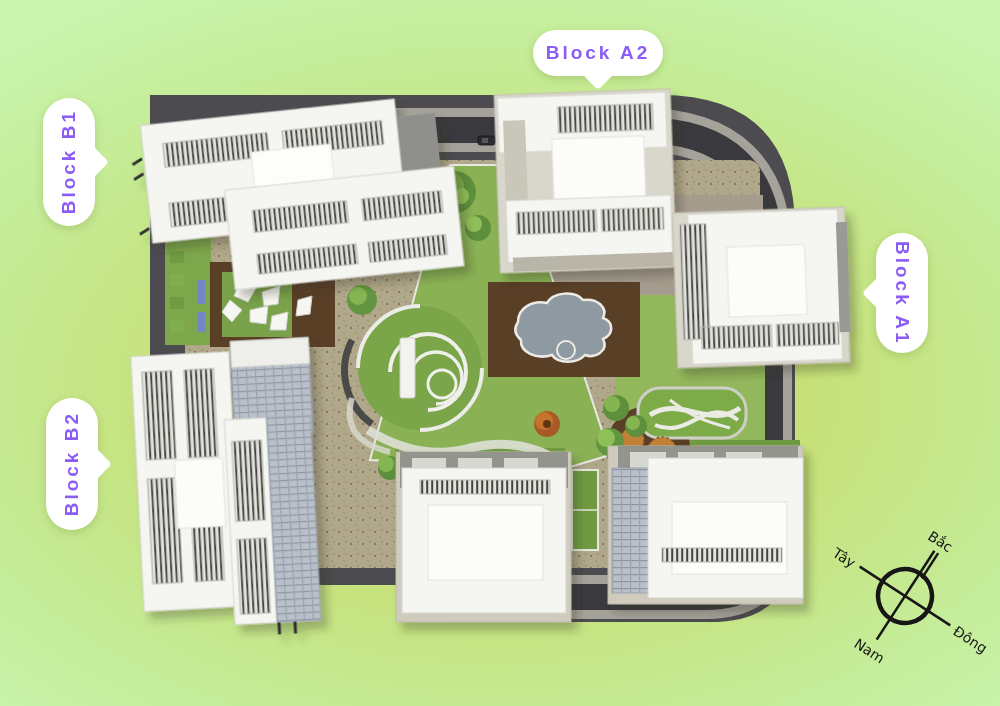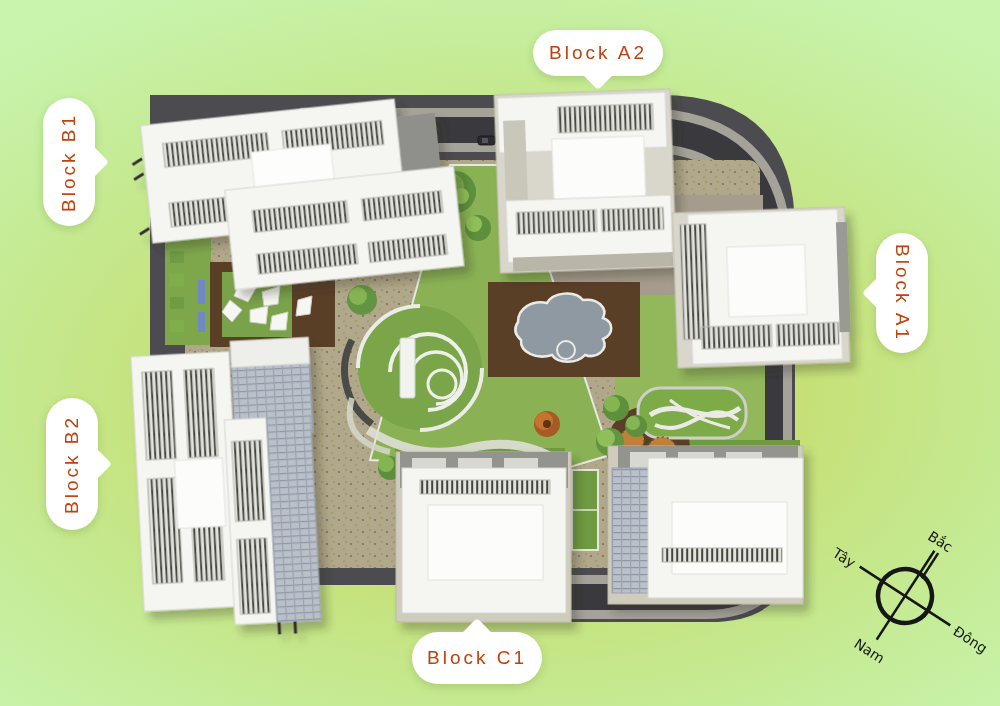--- a/index.html
+++ b/index.html
@@ -7,21 +7,21 @@
   .stage{
     position:relative;width:1000px;height:706px;overflow:hidden;
     background:radial-gradient(ellipse 75% 65% at 50% 56%, #c9dc5e 0%, #c6e077 40%, #c5ec98 75%, #c8f4ad 100%);
   }
   .site{position:absolute;left:0;top:0;width:1000px;height:706px;}
   .bubble{
     position:absolute;background:#ffffff;border-radius:26px;
     display:flex;align-items:center;justify-content:center;
     box-shadow:0 3px 8px rgba(80,110,30,.22);z-index:5;
   }
-  .lbl{color:#c2410c;font-weight:normal;font-size:19px;letter-spacing:3px;white-space:nowrap;}
+  .lbl{color:#8b5cf6;font-weight:bold;font-size:19px;letter-spacing:3px;white-space:nowrap;}
   .lbl-v-up{writing-mode:vertical-rl;transform:rotate(180deg);}
   .lbl-v-down{writing-mode:vertical-rl;}
   .ptr{position:absolute;width:24px;height:24px;background:#ffffff;transform:rotate(45deg);border-radius:4px;z-index:-1;}
   .ptr-down{left:calc(50% - 12px);bottom:-9px;}
   .ptr-up{left:calc(50% - 12px);top:-9px;}
   .ptr-right{top:calc(50% - 12px);right:-9px;}
   .ptr-left{top:calc(50% - 12px);left:-9px;}
   .compass{position:absolute;left:815px;top:520px;width:180px;height:155px;z-index:4;}
   .compass text{font-family:"DejaVu Sans","Liberation Sans",sans-serif;font-size:14px;fill:#161616;}
 </style>
@@ -280,24 +280,20 @@
   <div class="bubble" style="left:876px;top:233px;width:52px;height:120px;">
     <span class="lbl lbl-v-down">Block A1</span>
     <i class="ptr ptr-left"></i>
   </div>
 
   <div class="bubble" style="left:46px;top:398px;width:52px;height:132px;">
     <span class="lbl lbl-v-up">Block B2</span>
     <i class="ptr ptr-right"></i>
   </div>
 
-  <div class="bubble" style="left:412px;top:632px;width:130px;height:52px;">
-    <span class="lbl">Block C1</span>
-    <i class="ptr ptr-up"></i>
-  </div>
 
 
   <svg class="compass" viewBox="0 0 180 155">
     <g transform="translate(90,76) rotate(33)">
       <line x1="-54" y1="0" x2="54" y2="0" stroke="#161616" stroke-width="2.5"></line>
       <line x1="0" y1="52" x2="0" y2="-54" stroke="#161616" stroke-width="2.5"></line>
       <line x1="4.5" y1="-24" x2="4.5" y2="-54" stroke="#161616" stroke-width="2.5"></line>
       <circle cx="0" cy="0" r="27" fill="none" stroke="#161616" stroke-width="4.5"></circle>
       <text x="0" y="-60" text-anchor="middle">Bắc</text>
       <text x="0" y="60" text-anchor="middle" dominant-baseline="hanging">Nam</text>

